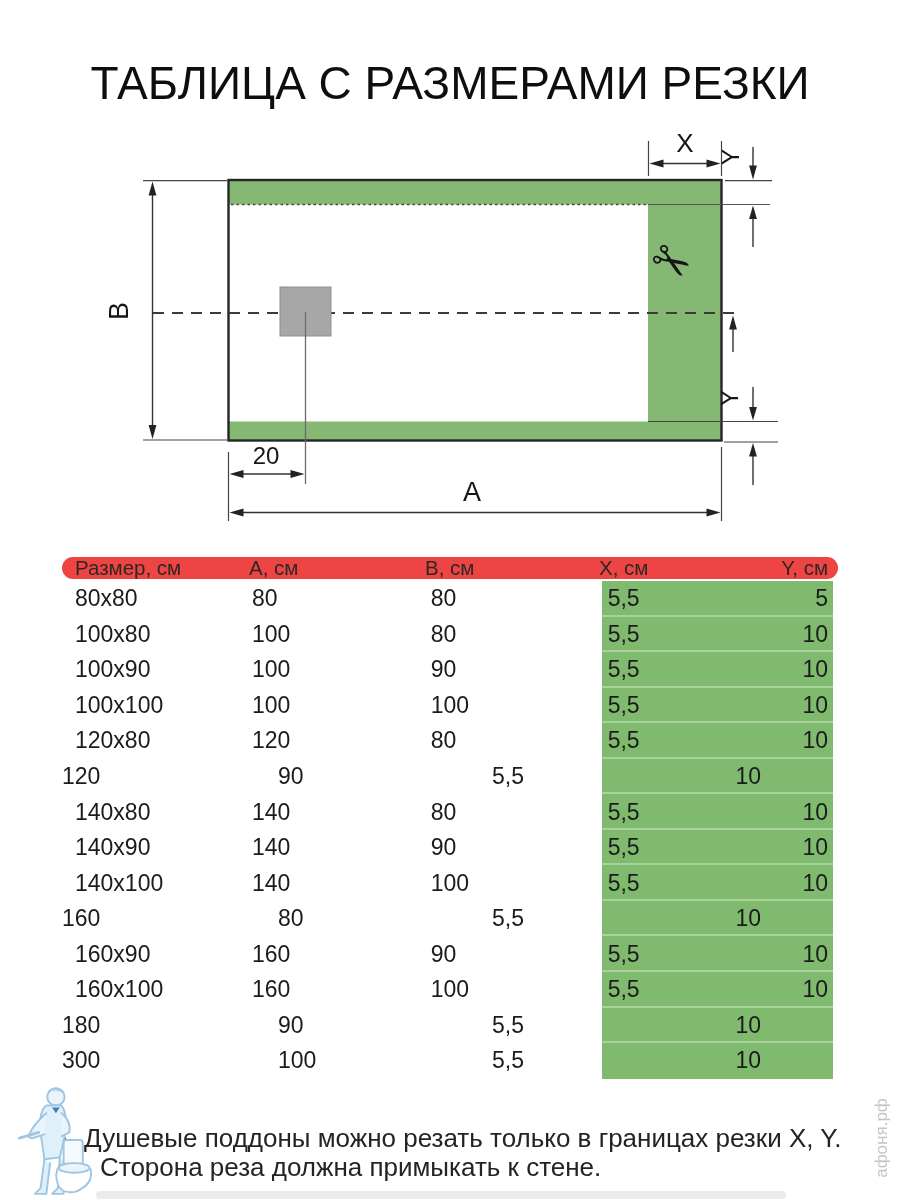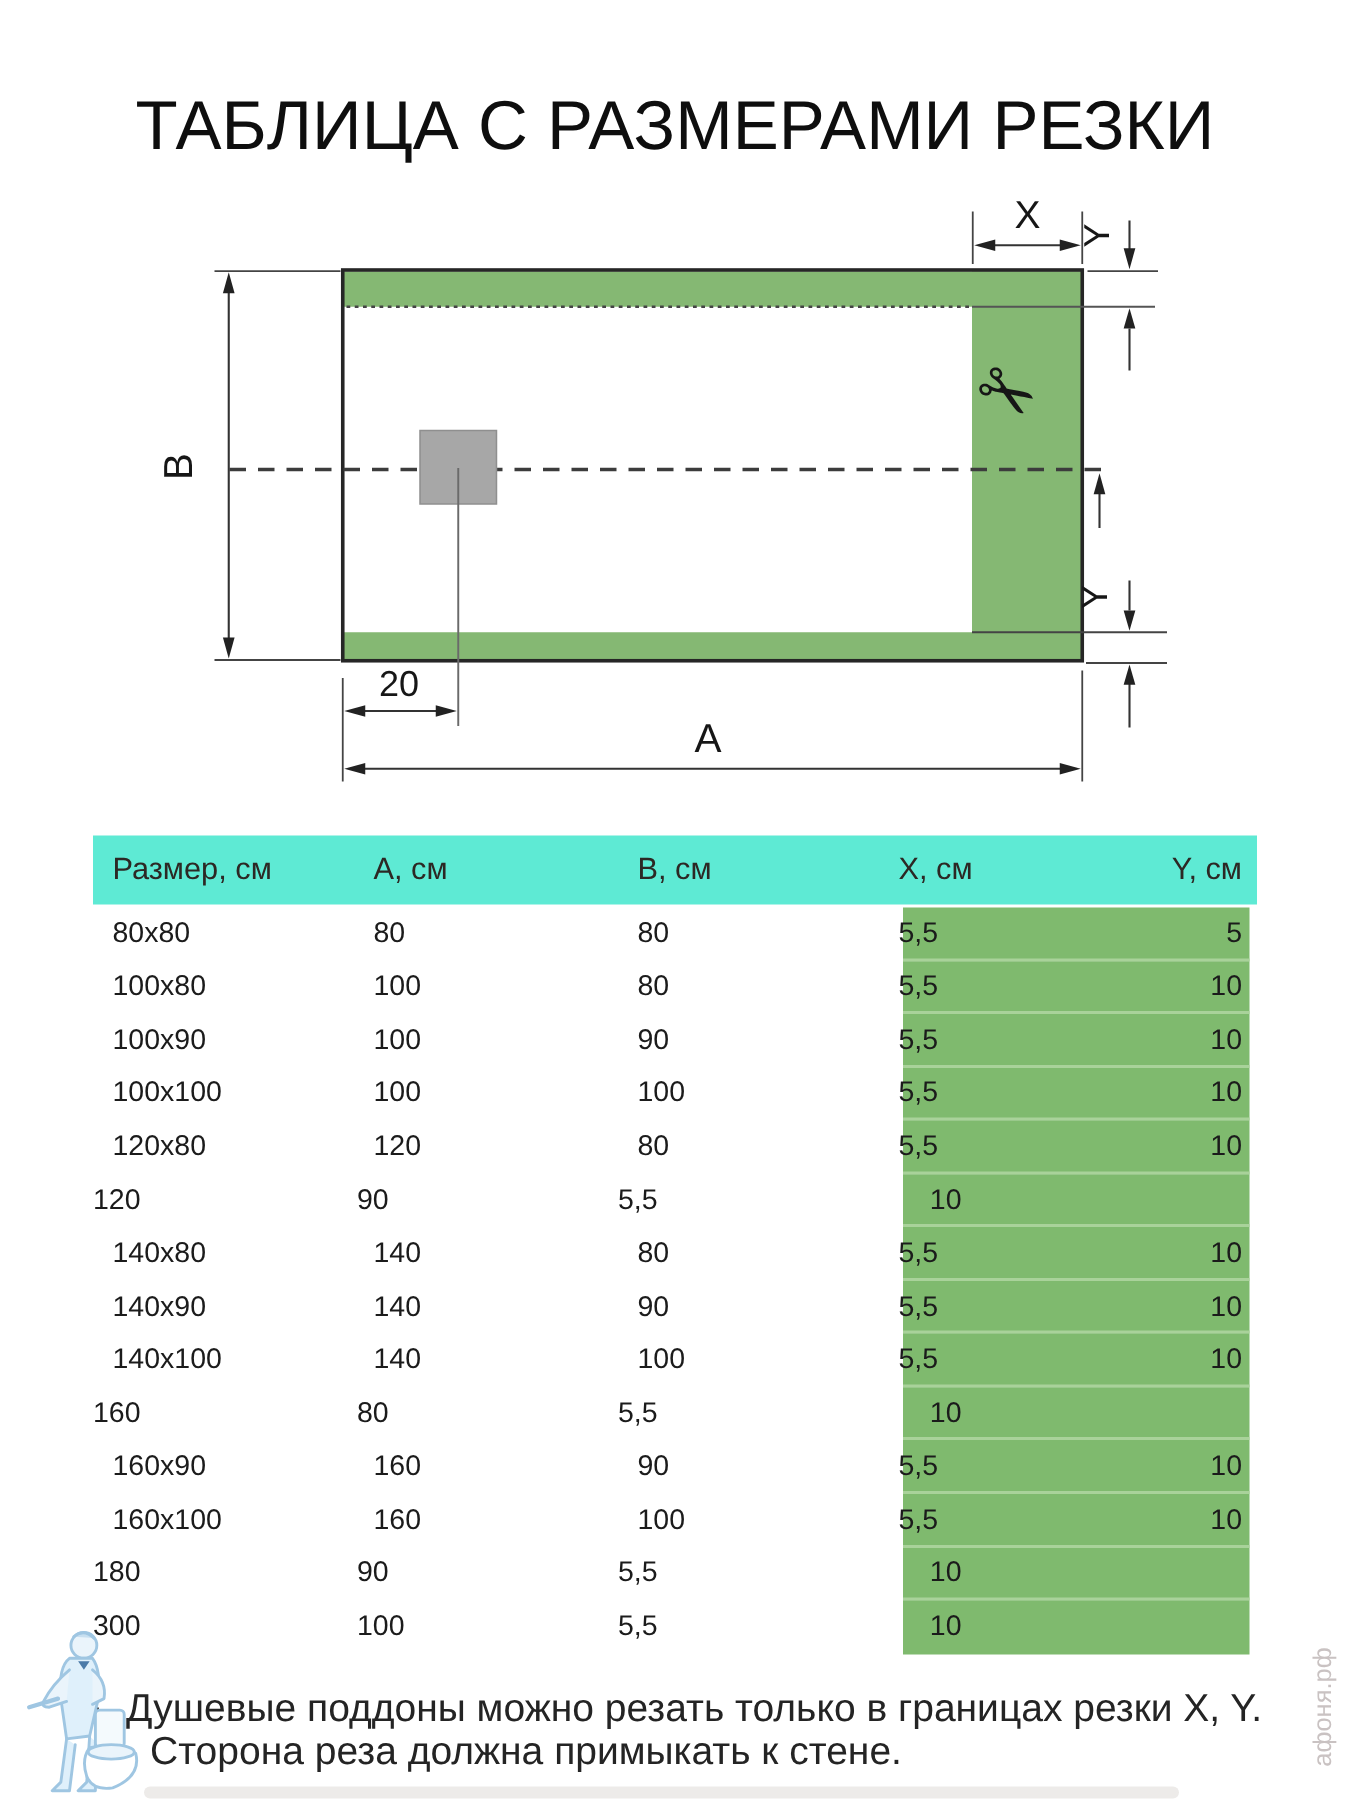--- a/index.html
+++ b/index.html
@@ -5,25 +5,25 @@
   html,body{margin:0;padding:0;background:#fff;}
   #page{position:relative;width:900px;height:1200px;background:#ffffff;overflow:hidden;
         font-family:"Liberation Sans",sans-serif;}
   
   #title{position:absolute;left:0;top:56px;width:900px;text-align:center;
          font-size:46px;font-weight:normal;color:#0e0e0e;letter-spacing:0px;}
   
   #diagram{position:absolute;left:0;top:0;width:900px;height:560px;}
   
   #table{position:absolute;left:62px;top:557px;width:776px;}
-  .thead{display:flex;align-items:center;height:46px;background:#5eead4;color:#2c2824;
-         font-size:20.5px;}
+  .thead{display:flex;align-items:center;height:22px;background:#ef4444;color:#2c2824;
+         font-size:20.5px;border-radius:16px;}
   .tbody{margin-top:2px;}
   .trow{position:relative;display:flex;align-items:center;height:35.55px;
-        font-size:19px;color:#1b1b1b;}
+        font-size:23px;color:#1b1b1b;gap:40px;}
   .hl{position:absolute;left:540px;top:0;bottom:0;width:231px;background:#7fba6e;}
   .trow:not(:last-child) .hl{border-bottom:2px solid #a9d29a;}
   .c{position:relative;z-index:1;box-sizing:border-box;}
   .c1{width:187px;padding-left:13px;}
   .c2{width:176px;}
   .c3{width:174px;}
   .c4{width:164px;}
   .c5{width:75px;text-align:right;padding-right:10px;}
   
   #footnote{position:absolute;left:84px;top:1124px;width:770px;font-size:26px;

